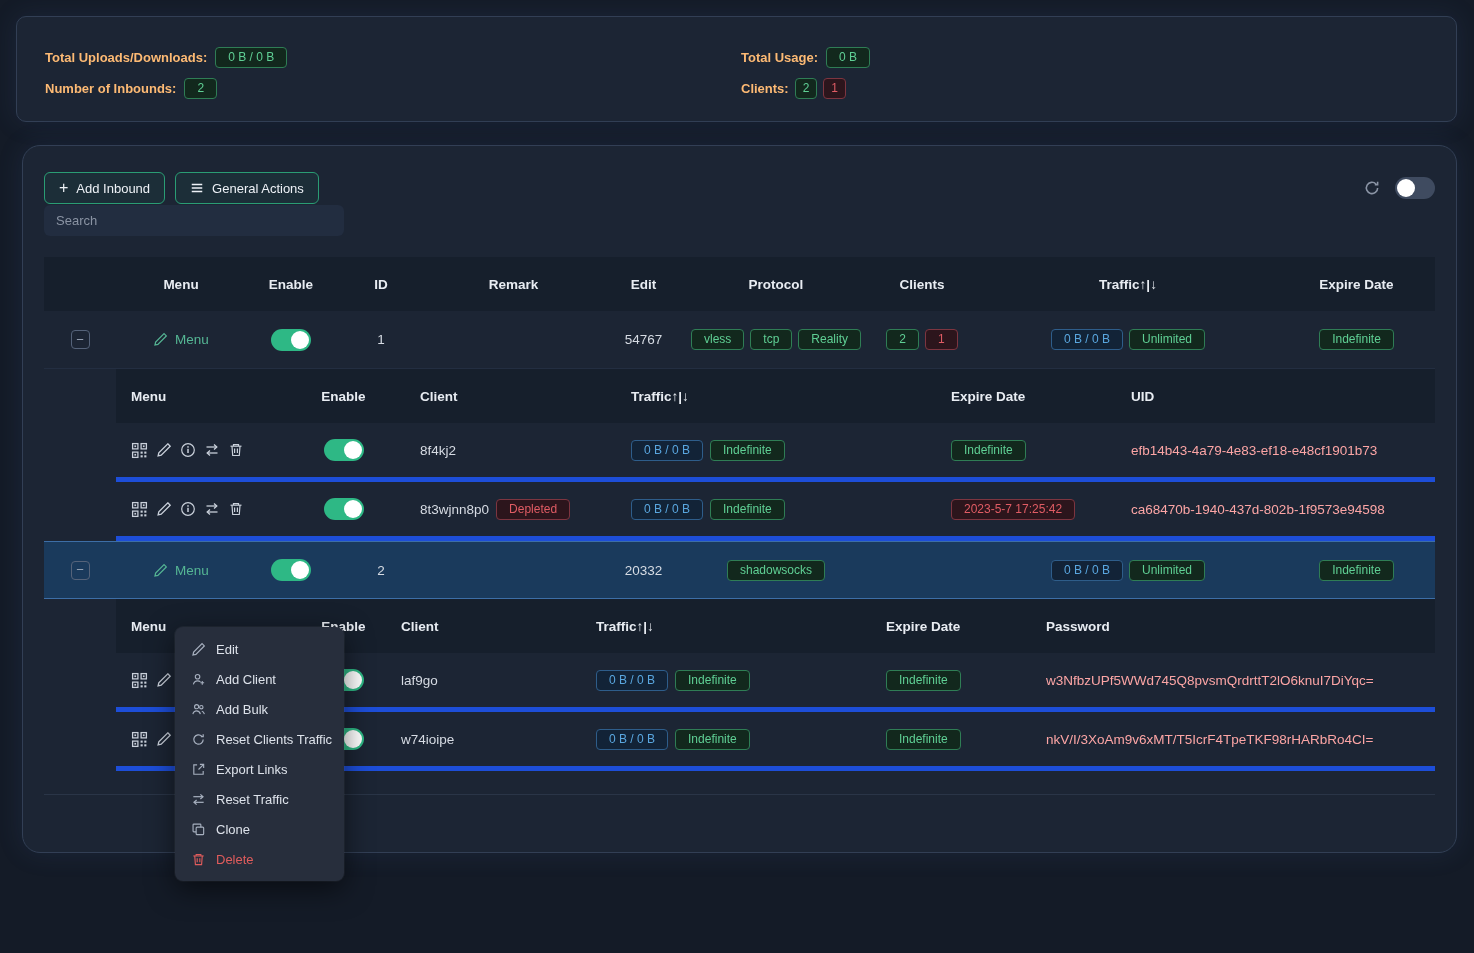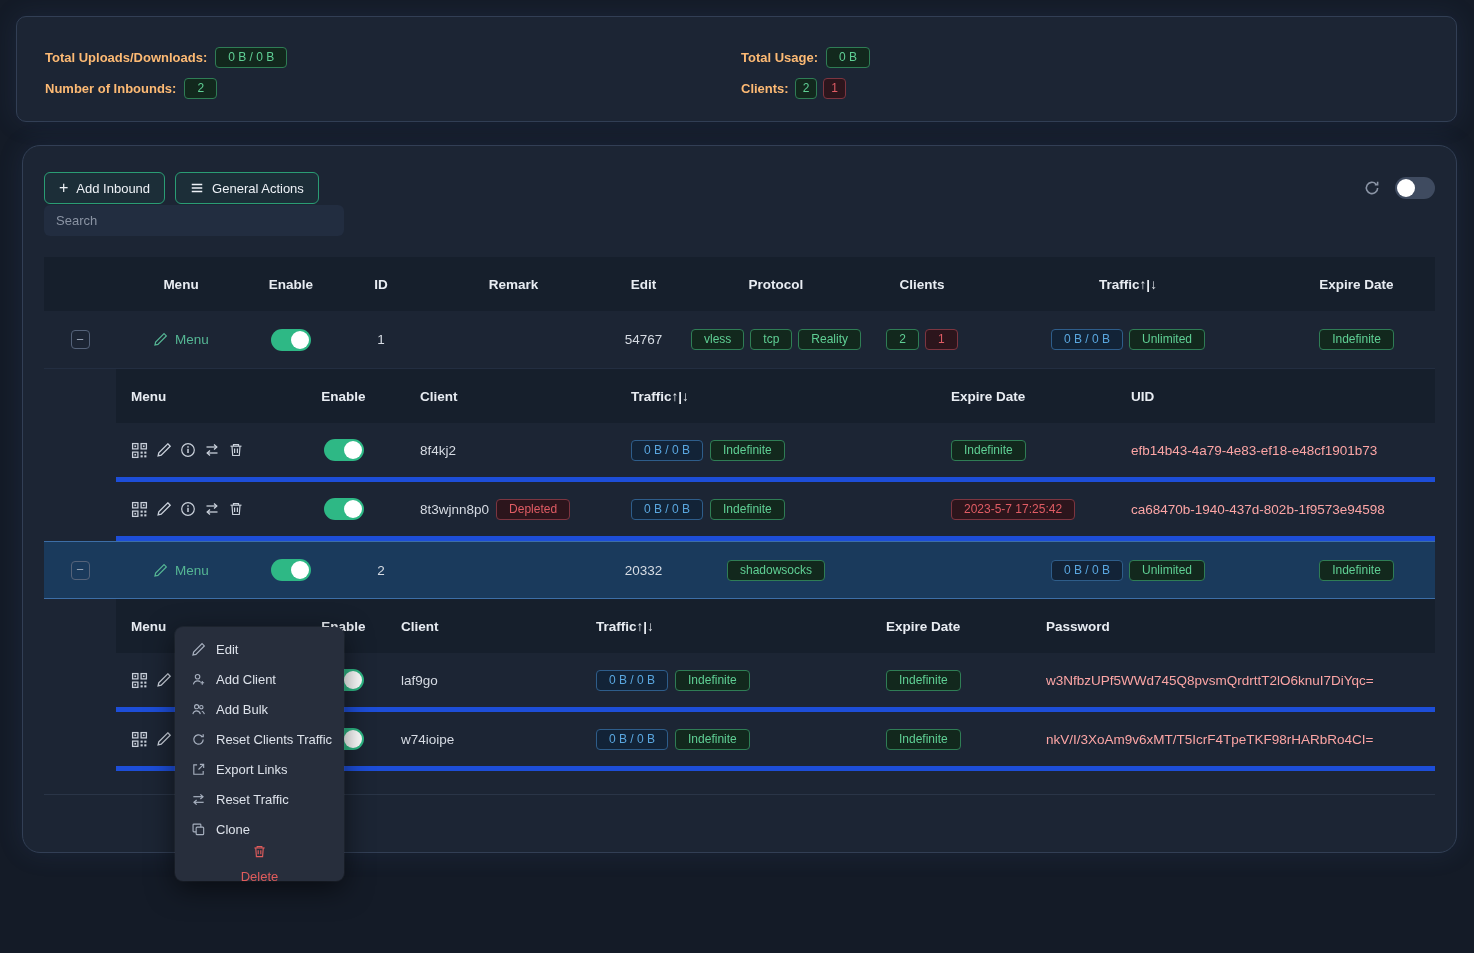--- a/index.html
+++ b/index.html
@@ -118,21 +118,21 @@
     background:#272e3c; border-radius:8px; padding:7px 4px;
     box-shadow:0 8px 28px rgba(0,0,0,0.55), 0 0 0 1px rgba(255,255,255,0.05);
     z-index:10;
   }
   .cm-item {
     display:flex; align-items:center; gap:10px; height:30px;
     padding:0 12px; font-size:13px; color:#dde2ea; cursor:pointer;
     border-radius:4px; white-space:nowrap;
   }
   .cm-icon { width:15px; height:15px; color:#a7b0bf; flex:none; display:inline-flex; }
-  .cm-item.danger, .cm-item.danger .cm-icon { color:#e05c5c;flex-direction:column; }
+  .cm-item.danger, .cm-item.danger .cm-icon { color:#e05c5c; }
 
   .table-footer { height:24px; border-bottom:1px solid #2a3547; }
 </style>
 </head>
 <body>
 
 <section class="card stats-card">
   <div class="stats-col left">
     <div class="stat-line">
       <span class="stat-label">Total Uploads/Downloads:</span>

